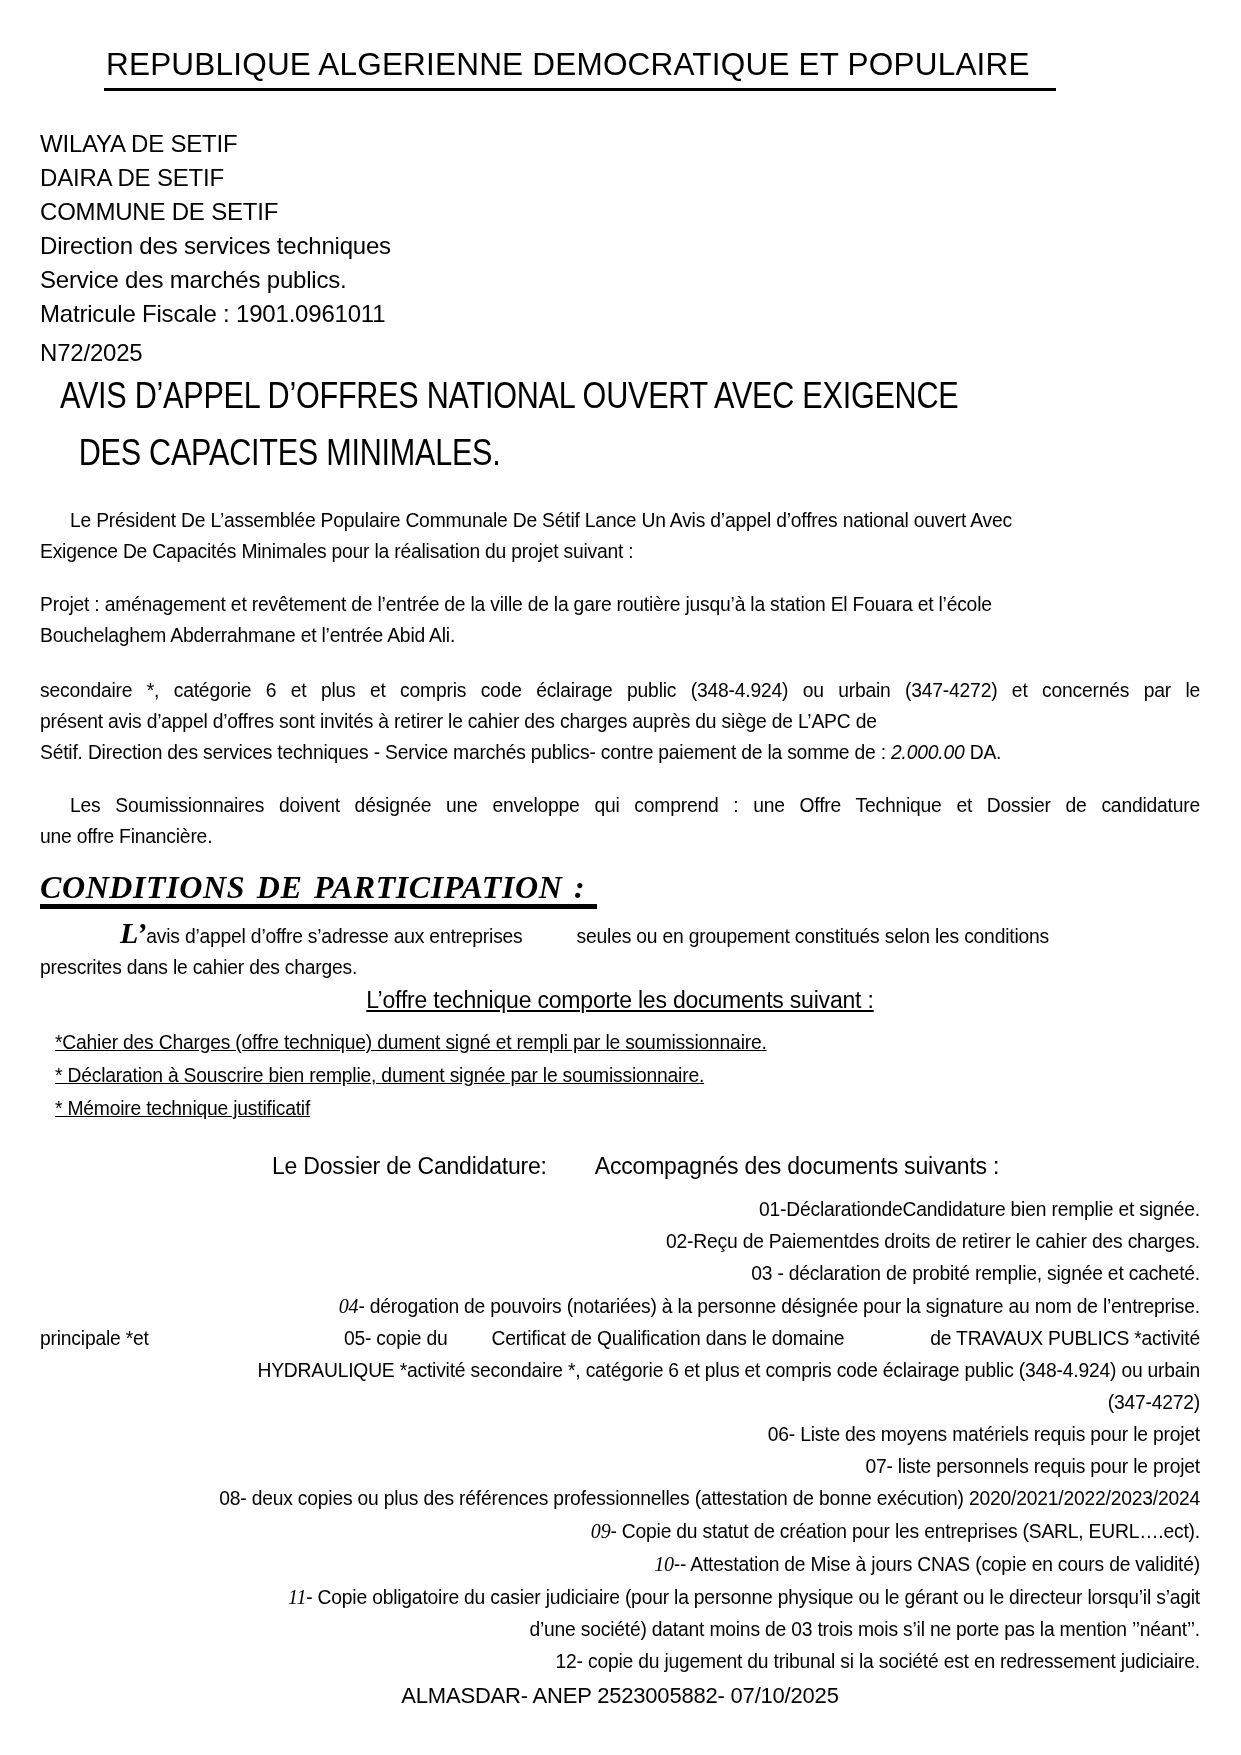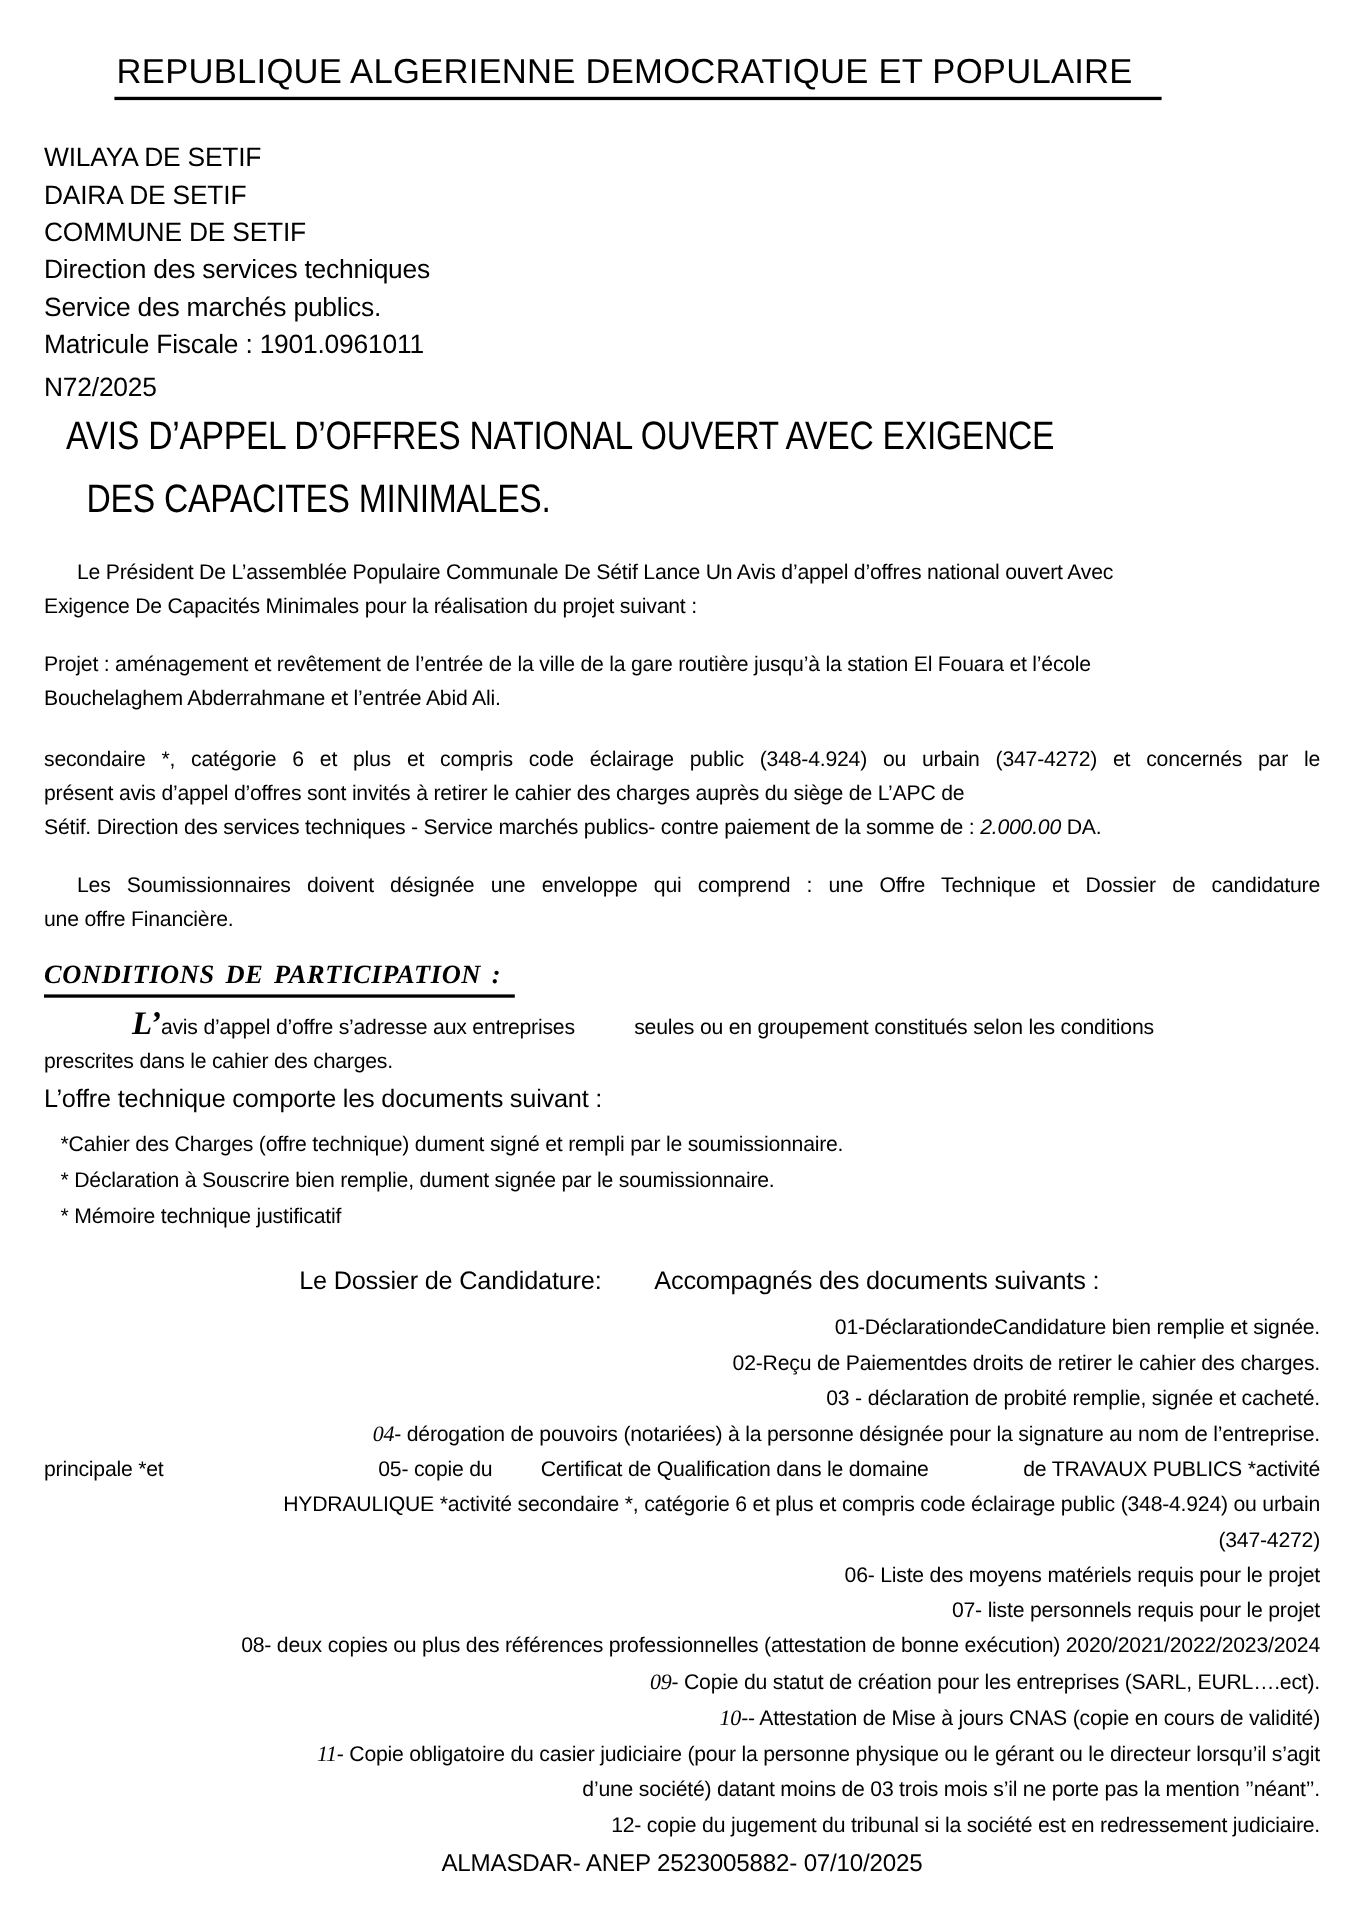--- a/index.html
+++ b/index.html
@@ -39,38 +39,38 @@
   .stretch{white-space:normal;text-align:justify;text-align-last:justify;}
   .ind30{text-indent:30px;}
   .ind8{text-indent:8px;}
   .it{font-style:italic;}
 
   
   .cond-wrap{margin-top:20px;}
   .cond-heading{
     display:inline-block;
     font-family:"Liberation Serif",serif;font-weight:bold;font-style:italic;
-    font-size:24px;letter-spacing:.6px;word-spacing:3px;
-    padding:0 12px 1px 0;border-bottom:3px solid #000000;
+    font-size:32px;letter-spacing:.6px;word-spacing:3px;
+    padding:0 12px 1px 0;border-bottom:5px solid #000000;
   }
   .l-para{margin-top:8px;}
   .lead-L{
     font-family:"Liberation Serif",serif;font-style:italic;font-weight:bold;
     font-size:30px;margin-left:80px;
   }
   .sp54{display:inline-block;width:54px;}
   .sp48{display:inline-block;width:48px;}
 
   
-  .offre-heading{margin-top:2px;font-size:23px;letter-spacing:-.2px;white-space:nowrap;}
+  .offre-heading{margin-top:2px;text-align:center;font-size:23px;letter-spacing:-.2px;white-space:nowrap;text-decoration:underline;}
   .dossier-heading{margin-top:26px;font-size:23px;letter-spacing:-.2px;padding-left:232px;white-space:nowrap;}
 
   
   .stars{margin-top:10px;font-size:19.3px;line-height:33px;letter-spacing:-.2px;}
-  .stars .line{padding-left:15px;}
+  .stars .line{padding-left:15px;text-decoration:underline;}
 
   
   .items{margin-top:12px;font-size:19.3px;line-height:32px;letter-spacing:-.2px;text-align:right;}
   .items .line{}
   .p0{padding-left:0}.p2{padding-left:2px}.p4{padding-left:4px}.p5{padding-left:5px}
   .p8{padding-left:8px}.p12{padding-left:12px}.p15{padding-left:15px}.p18{padding-left:18px}
   .p50{padding-left:52px}
   .inum{font-family:"Liberation Serif",serif;font-style:italic;font-size:20px;}
 
   

